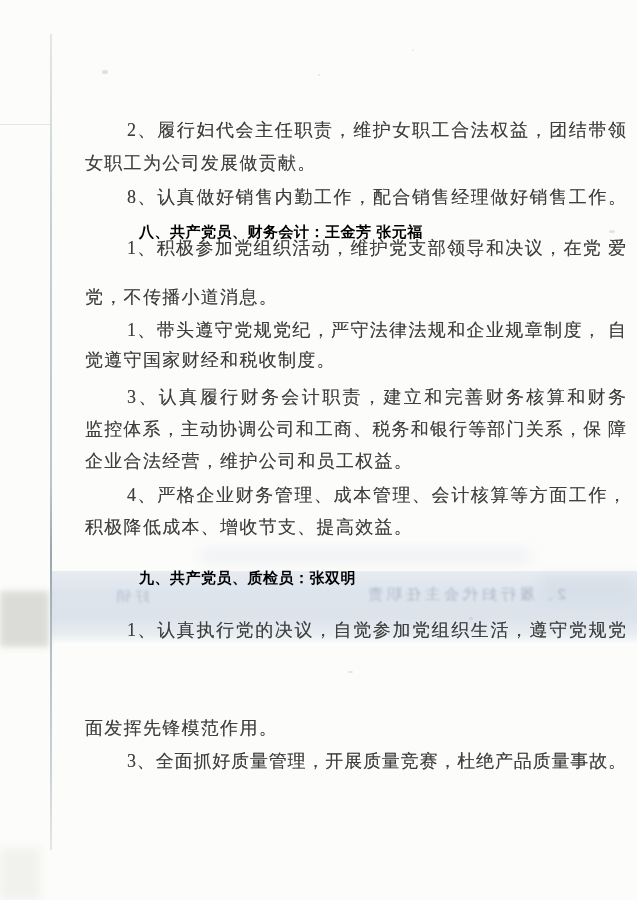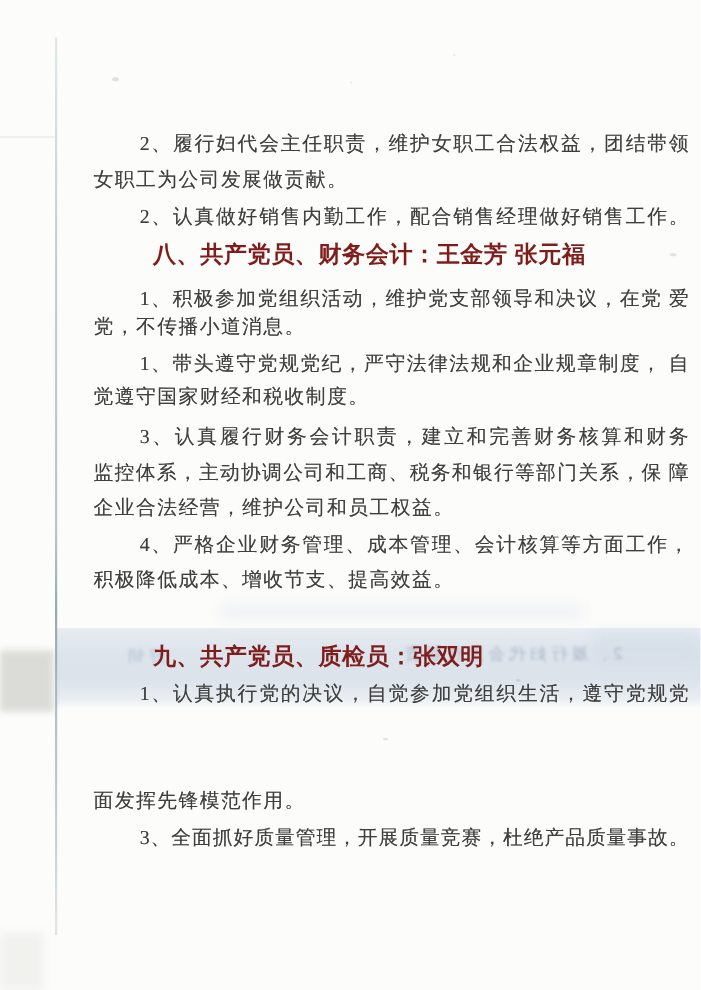--- a/index.html
+++ b/index.html
@@ -63,21 +63,21 @@
     text-align:justify;text-align-last:justify;
     white-space:normal;letter-spacing:0;
   }
   .first{left:127px;}
   .first.full{width:499px;}
   .wrap{left:85px;text-align:right;}
   .wrap.full{width:541px;}
   .heading{
     left:139px;
     font-family:"Liberation Sans", sans-serif;
-    font-weight:700;font-size:21px;color:#7f1d1d;
+    font-weight:700;font-size:15px;color:#000000;
     letter-spacing:.5px;text-shadow:none;
   }
   .speck{position:absolute;background:#cfcfcb;border-radius:50%;filter:blur(.7px);}
   .s1{left:102px;top:70px;width:6px;height:4px;opacity:.6;}
   .s2{left:318px;top:74px;width:2px;height:2px;opacity:.5;}
   .s3{left:412px;top:49px;width:2px;height:2px;opacity:.45;}
   .s4{left:609px;top:230px;width:6px;height:3px;opacity:.55;}
   .s5{left:469px;top:617px;width:4px;height:3px;background:#c4cbd4;opacity:.7;}
   .s6{left:348px;top:671px;width:5px;height:2px;opacity:.55;}
   .smudge{
@@ -103,29 +103,29 @@
 
   <div class="speck s1"></div>
   <div class="speck s2"></div>
   <div class="speck s3"></div>
   <div class="speck s4"></div>
   <div class="speck s5"></div>
   <div class="speck s6"></div>
 
   <div class="ln first full" style="top:119px">2、履行妇代会主任职责，维护女职工合法权益，团结带领</div>
   <div class="ln wrap" style="top:152px">女职工为公司发展做贡献。</div>
-  <div class="ln first full" style="top:186px">2、认真做好销售内勤工作，配合销售经理做好销售工作。</div>
+  <div class="ln first full" style="top:186px">8、认真做好销售内勤工作，配合销售经理做好销售工作。</div>
   <div class="ln heading" style="top:221px">八、共产党员、财务会计：王金芳 张元福</div>
-  <div class="ln first full" style="top:260px">1、积极参加党组织活动，维护党支部领导和决议，在党 爱</div>
+  <div class="ln first full" style="top:237px">1、积极参加党组织活动，维护党支部领导和决议，在党 爱</div>
   <div class="ln wrap" style="top:286px">党，不传播小道消息。</div>
   <div class="ln first full" style="top:319px">1、带头遵守党规党纪，严守法律法规和企业规章制度， 自</div>
   <div class="ln wrap" style="top:349px">觉遵守国家财经和税收制度。</div>
   <div class="ln first full" style="top:386px">3、认真履行财务会计职责，建立和完善财务核算和财务</div>
   <div class="ln wrap" style="top:450px">企业合法经营，维护公司和员工权益。</div>
   <div class="ln wrap full" style="top:418px">监控体系，主动协调公司和工商、税务和银行等部门关系，保 障</div>
   <div class="ln first full" style="top:484px">4、严格企业财务管理、成本管理、会计核算等方面工作，</div>
   <div class="ln wrap" style="top:516px">积极降低成本、增收节支、提高效益。</div>
-  <div class="ln heading" style="top:587px">九、共产党员、质检员：张双明</div>
+  <div class="ln heading" style="top:567px">九、共产党员、质检员：张双明</div>
   <div class="ln first full" style="top:619px">1、认真执行党的决议，自觉参加党组织生活，遵守党规党</div>
   <div class="ln wrap" style="top:717px">面发挥先锋模范作用。</div>
   <div class="ln first full" style="top:750px">3、全面抓好质量管理，开展质量竞赛，杜绝产品质量事故。</div>
 
 </div>
 
 </body></html>

